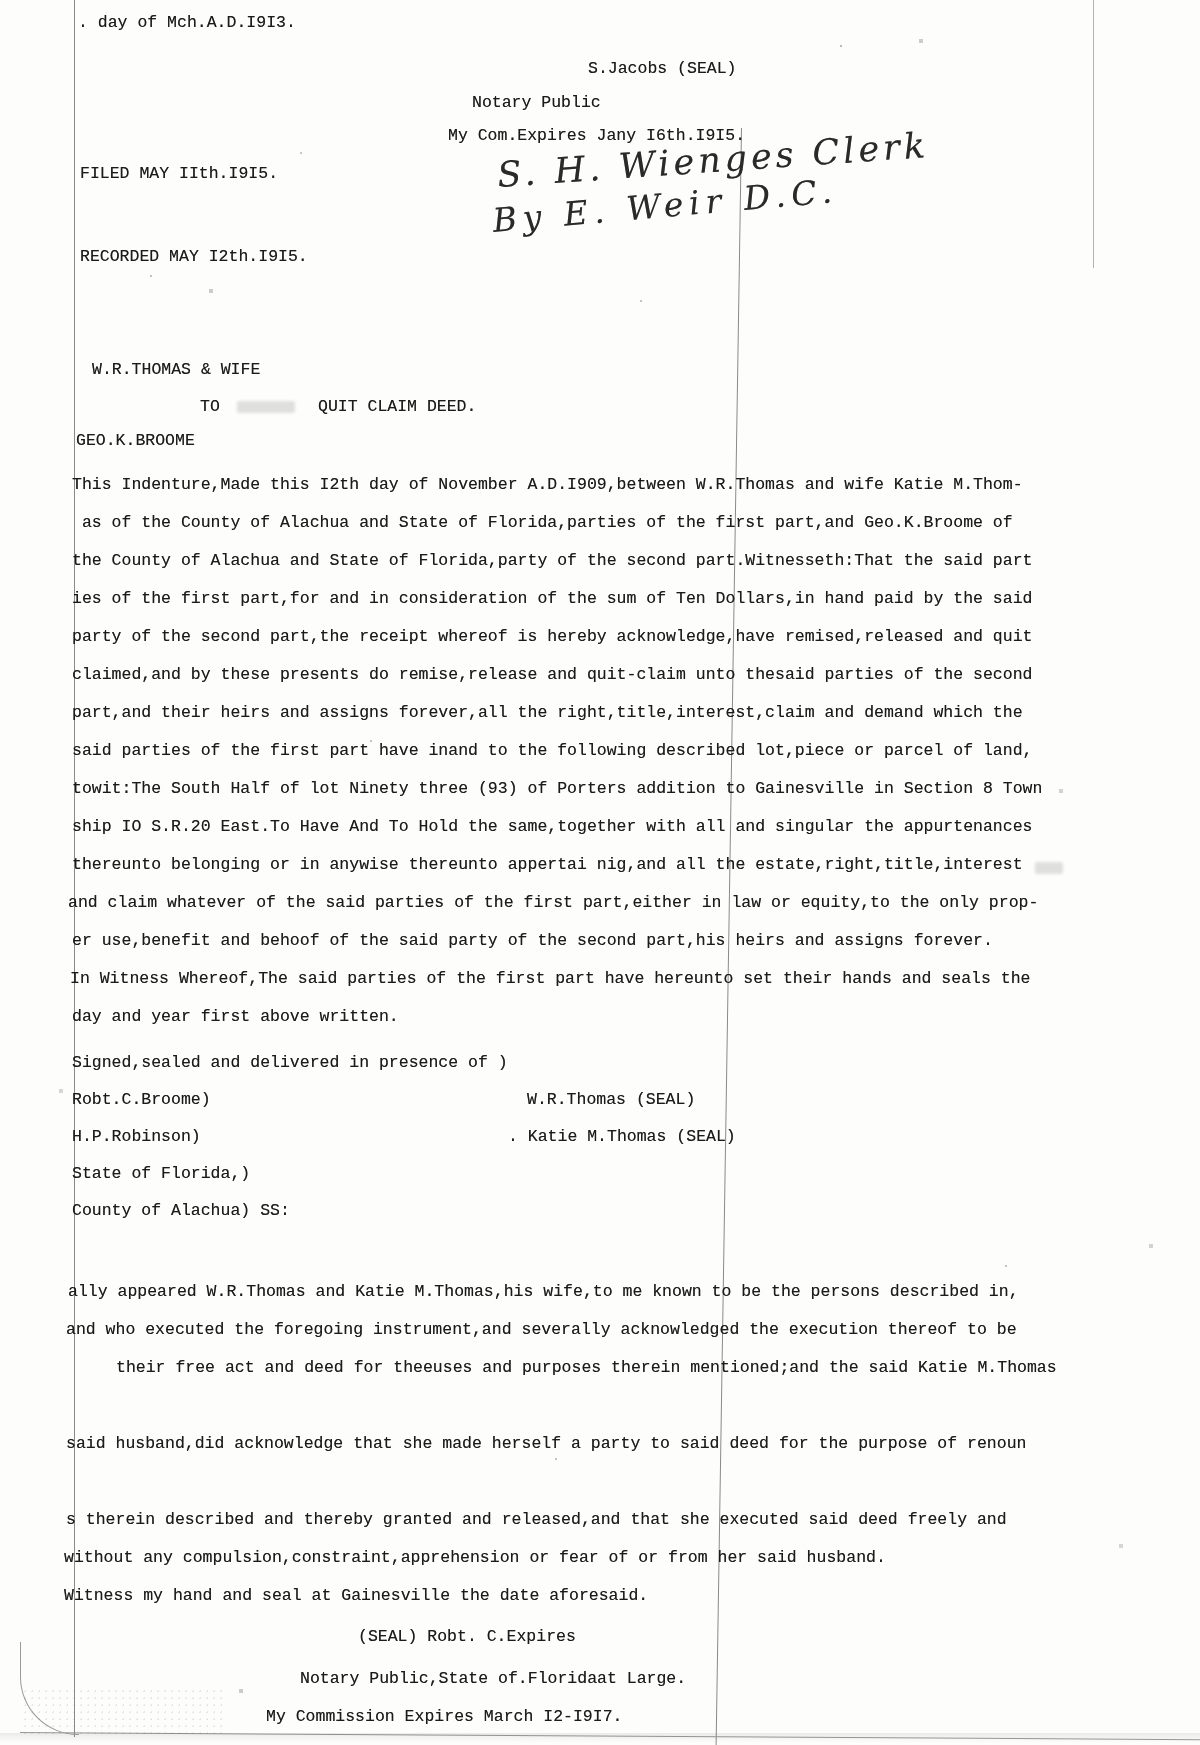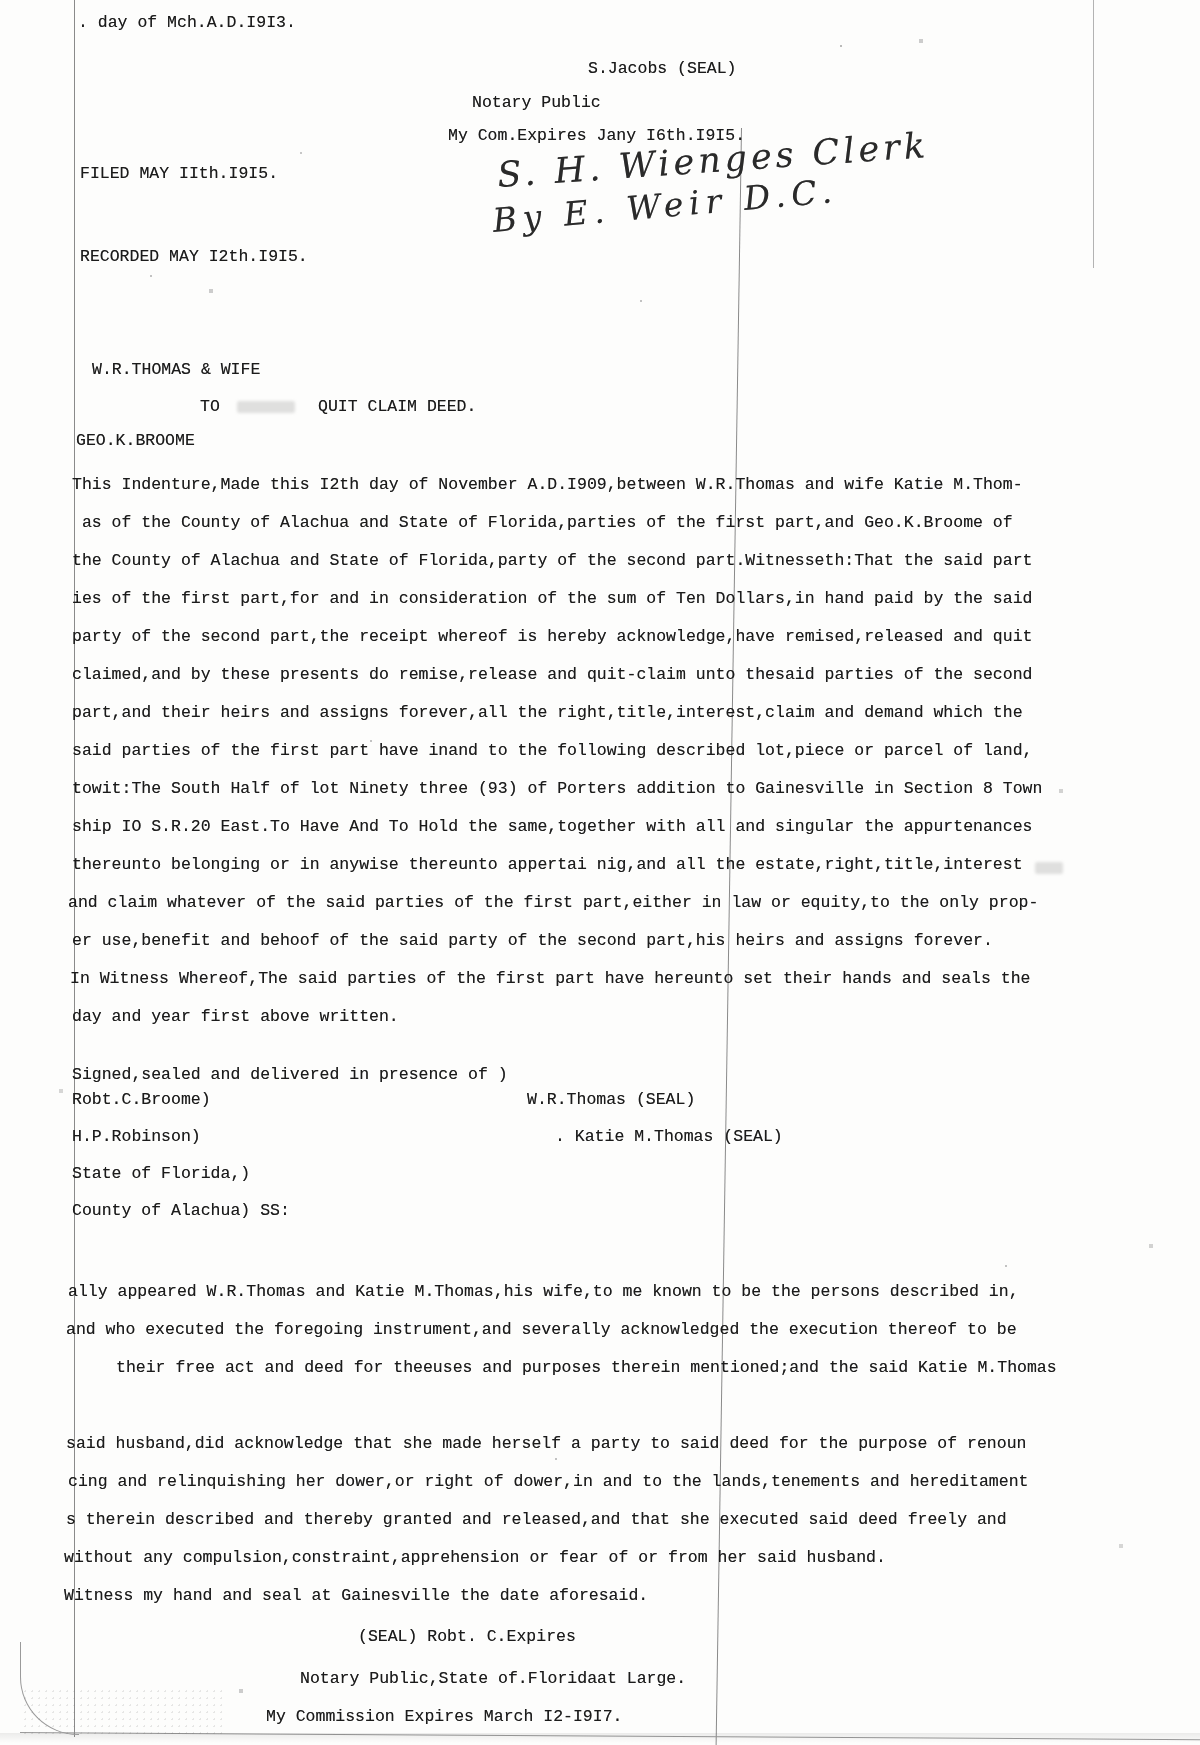--- a/index.html
+++ b/index.html
@@ -87,33 +87,32 @@
   <div class="tw" style="left:72px;top:705px;">part,and their heirs and assigns forever,all the right,title,interest,claim and demand which the</div>
   <div class="tw" style="left:72px;top:743px;">said parties of the first part have inand to the following described lot,piece or parcel of land,</div>
   <div class="tw" style="left:72px;top:781px;">towit:The South Half of lot Ninety three (93) of Porters addition to Gainesville in Section 8 Town</div>
   <div class="tw" style="left:72px;top:819px;">ship IO S.R.20 East.To Have And To Hold the same,together with all and singular the appurtenances</div>
   <div class="tw" style="left:72px;top:857px;">thereunto belonging or in anywise thereunto appertai nig,and all the estate,right,title,interest</div>
   <div class="tw" style="left:68px;top:895px;">and claim whatever of the said parties of the first part,either in law or equity,to the only prop-</div>
   <div class="tw" style="left:72px;top:933px;">er use,benefit and behoof of the said party of the second part,his heirs and assigns forever.</div>
   <div class="tw" style="left:70px;top:971px;">In Witness Whereof,The said parties of the first part have hereunto set their hands and seals the</div>
   <div class="tw" style="left:72px;top:1009px;">day and year first above written.</div>
 
-  <div class="tw" style="left:72px;top:1055px;margin-top:12px;">Signed,sealed and delivered in presence of )</div>
+  <div class="tw" style="left:72px;top:1055px;">Signed,sealed and delivered in presence of )</div>
   <div class="tw" style="left:72px;top:1092px;">Robt.C.Broome)</div>
   <div class="tw" style="left:527px;top:1092px;">W.R.Thomas (SEAL)</div>
   <div class="tw" style="left:72px;top:1129px;">H.P.Robinson)</div>
-  <div class="tw" style="left:508px;top:1129px;margin-left:47px;">. Katie M.Thomas (SEAL)</div>
+  <div class="tw" style="left:508px;top:1129px;">. Katie M.Thomas (SEAL)</div>
   <div class="tw" style="left:72px;top:1166px;">State of Florida,)</div>
   <div class="tw" style="left:72px;top:1203px;">County of Alachua) SS:</div>
 
   <div class="tw" style="left:68px;top:1284px;">ally appeared W.R.Thomas and Katie M.Thomas,his wife,to me known to be the persons described in,</div>
   <div class="tw" style="left:66px;top:1322px;">and who executed the foregoing instrument,and severally acknowledged the execution thereof to be</div>
   <div class="tw" style="left:68px;top:1360px;margin-left:48px;">their free act and deed for theeuses and purposes therein mentioned;and the said Katie M.Thomas</div>
   <div class="tw" style="left:66px;top:1436px;">said husband,did acknowledge that she made herself a party to said deed for the purpose of renoun</div>
-  <div class="tw" style="left:68px;top:1474px;">cing and relinquishing her dower,or right of dower,in and to the lands,tenements and hereditament</div>
   <div class="tw" style="left:66px;top:1512px;">s therein described and thereby granted and released,and that she executed said deed freely and</div>
   <div class="tw" style="left:64px;top:1550px;">without any compulsion,constraint,apprehension or fear of or from her said husband.</div>
   <div class="tw" style="left:64px;top:1588px;">Witness my hand and seal at Gainesville the date aforesaid.</div>
 
   <div class="tw" style="left:358px;top:1629px;">(SEAL) Robt. C.Expires</div>
   <div class="tw" style="left:300px;top:1671px;">Notary Public,State of.Floridaat Large.</div>
   <div class="tw" style="left:266px;top:1709px;">My Commission Expires March I2-I9I7.</div>
 
 </div>
 

